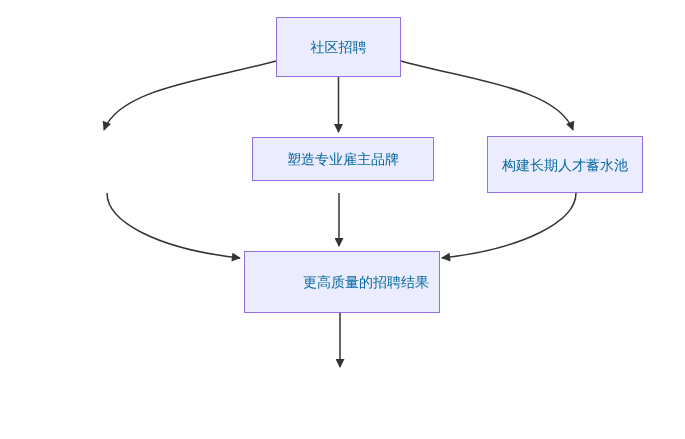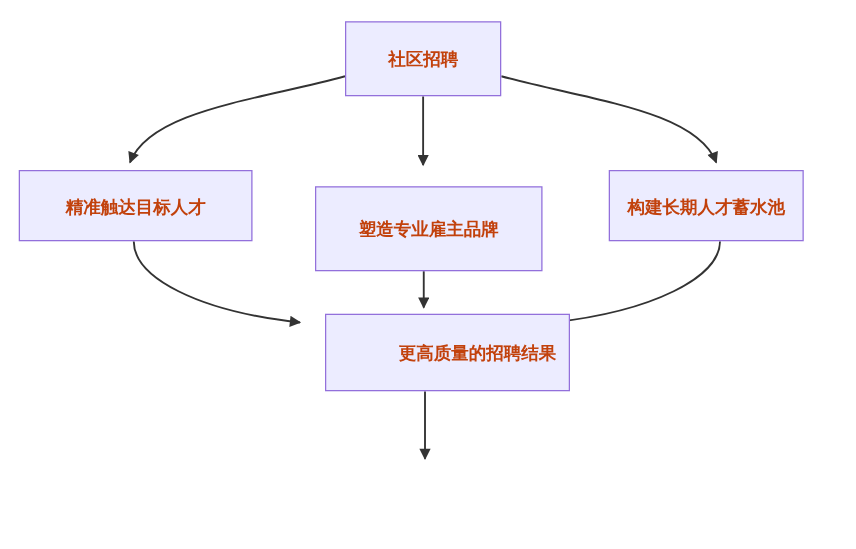--- a/index.html
+++ b/index.html
@@ -21,35 +21,34 @@
     top: 0;
     width: 685px;
     height: 439px;
     pointer-events: none;
   }
   .node {
     position: absolute;
     box-sizing: border-box;
     background: #ECECFF;
     border: 1.3px solid #9370DB;
-    color: #c2410c;
+    color: #0369a1;
     font-size: 14px;
     line-height: 1;
     display: flex;
     align-items: center;
     justify-content: center;
     text-align: center;
     white-space: nowrap;
-    font-weight: bold;
   }
   .node-root      { left: 276px; top: 17px;  width: 125px; height: 60px; }
   .node-left      { left: 15px;  top: 136px; width: 187px; height: 57px; }
-  .node-center    { left: 252px; top: 137px; width: 182px; height: 68px; margin-top: 12px; }
+  .node-center    { left: 252px; top: 137px; width: 182px; height: 44px; }
   .node-right     { left: 487px; top: 136px; width: 156px; height: 57px; }
-  .node-converge  { left: 260px; top: 251px; width: 196px; height: 62px; padding-left: 48px; }
+  .node-converge  { left: 244px; top: 251px; width: 196px; height: 62px; padding-left: 48px; }
   .node-bottom    { left: 248px; top: 372px; width: 185px; height: 56px; }
   .edge {
     fill: none;
     stroke: #333333;
     stroke-width: 1.5px;
   }
 </style>
 </head>
 <body>
 
@@ -67,23 +66,20 @@
     <path class="edge" d="M 107,193 C 107,222 158,249 240,258" marker-end="url(#arrowhead)"></path>
     <path class="edge" d="M 339,193 L 339,246" marker-end="url(#arrowhead)"></path>
     <path class="edge" d="M 576,193 C 576,222 522,249 442,258" marker-end="url(#arrowhead)"></path>
     <path class="edge" d="M 340,313 L 340,367" marker-end="url(#arrowhead)"></path>
   </svg>
 
   <div class="node node-root">
     <span>社区招聘</span>
   </div>
 
-  <div class="node node-left">
-    <span>精准触达目标人才</span>
-  </div>
 
   <div class="node node-center">
     <span>塑造专业雇主品牌</span>
   </div>
 
   <div class="node node-right">
     <span>构建长期人才蓄水池</span>
   </div>
 
   <div class="node node-converge">

